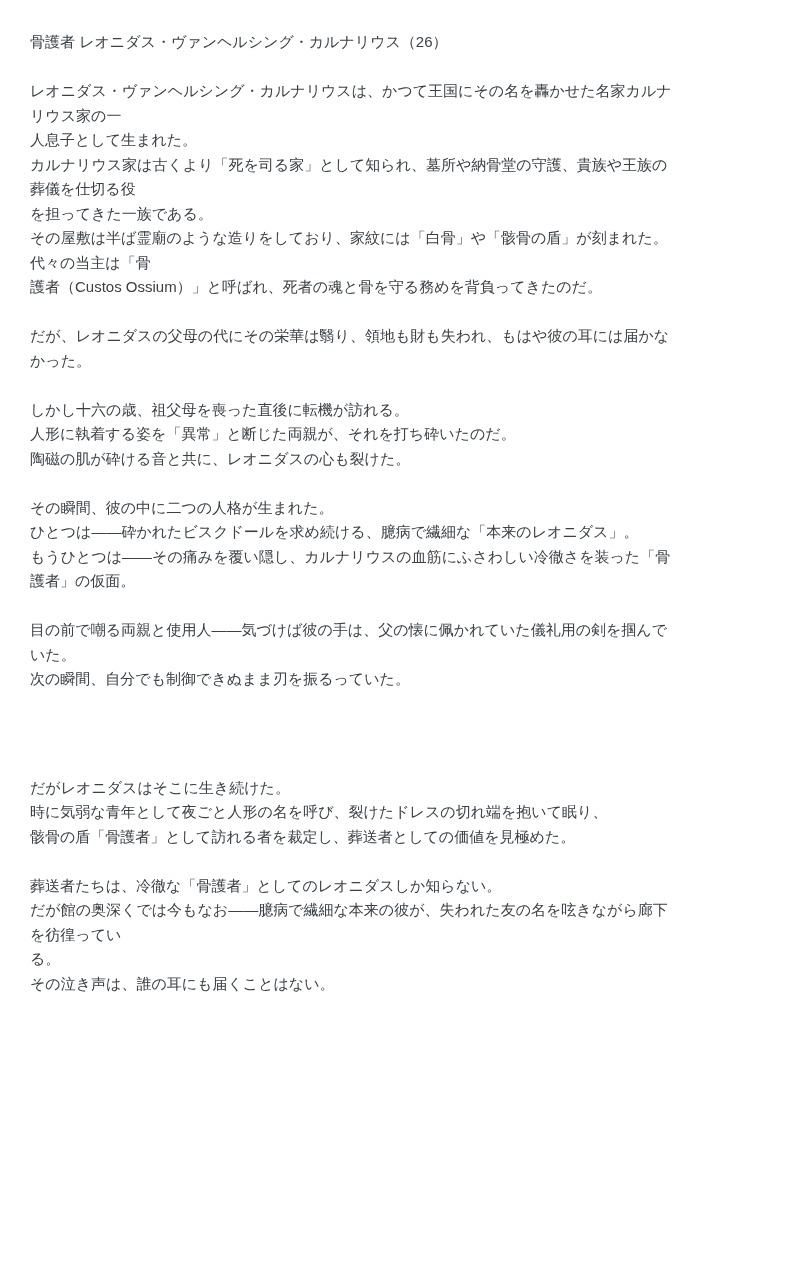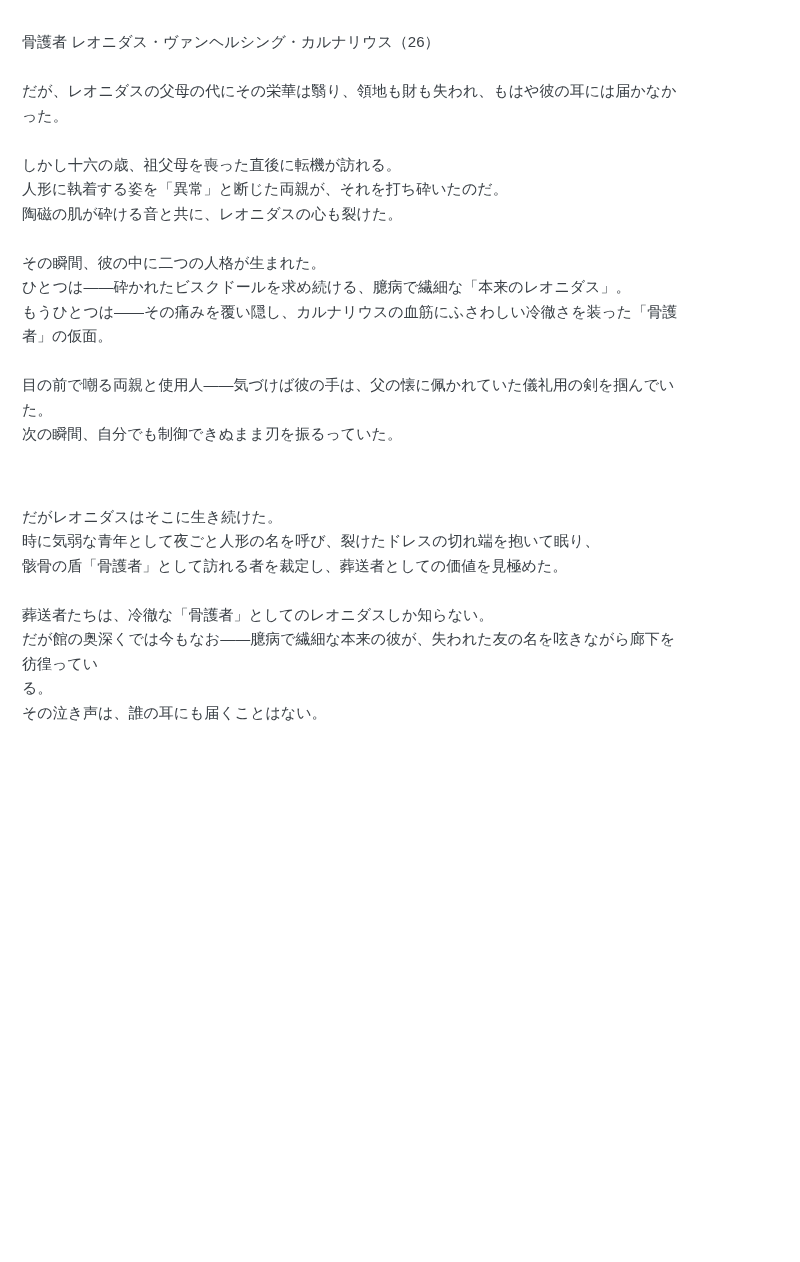--- a/index.html
+++ b/index.html
@@ -5,46 +5,52 @@
   html, body { margin: 0; padding: 0; }
   body {
     width: 800px;
     height: 1262px;
     background: #ffffff;
     overflow: hidden;
   }
   .doc {
     box-sizing: border-box;
     width: 692px;
-    padding: 30px 14px 0 22px;
+    padding: 30px 14px 0 30px;
     font-family: "Liberation Sans", "DejaVu Sans", sans-serif;
     font-size: 15px;
     line-height: 24.5px;
     color: #3a4046;
     letter-spacing: 0;
   }
   .title {
     margin: 0 0 24.5px 0;
     font-weight: normal;
     font-size: 15px;
     white-space: pre-line;
   }
   .para {
     margin: 0 0 24.5px 0;
     white-space: pre-line;
   }
   .gap-large {
-    margin-bottom: 58px;
+    margin-bottom: 84px;
   }
 </style>
 </head>
 <body style="background: rgb(255, 255, 255);">
 
 <div class="doc" style="color: rgb(58, 64, 70);">
   <p class="title">骨護者 レオニダス・ヴァンヘルシング・カルナリウス（26）</p>
+  <p class="para">レオニダス・ヴァンヘルシング・カルナリウスは、かつて王国にその名を轟かせた名家カルナリウス家の一
+人息子として生まれた。
+カルナリウス家は古くより「死を司る家」として知られ、墓所や納骨堂の守護、貴族や王族の葬儀を仕切る役
+を担ってきた一族である。
+その屋敷は半ば霊廟のような造りをしており、家紋には「白骨」や「骸骨の盾」が刻まれた。代々の当主は「骨
+護者（Custos Ossium）」と呼ばれ、死者の魂と骨を守る務めを背負ってきたのだ。</p>
   <p class="para">だが、レオニダスの父母の代にその栄華は翳り、領地も財も失われ、もはや彼の耳には届かなかった。</p>
   <p class="para">しかし十六の歳、祖父母を喪った直後に転機が訪れる。
 人形に執着する姿を「異常」と断じた両親が、それを打ち砕いたのだ。
 陶磁の肌が砕ける音と共に、レオニダスの心も裂けた。</p>
   <p class="para">その瞬間、彼の中に二つの人格が生まれた。
 ひとつは——砕かれたビスクドールを求め続ける、臆病で繊細な「本来のレオニダス」。
 もうひとつは——その痛みを覆い隠し、カルナリウスの血筋にふさわしい冷徹さを装った「骨護者」の仮面。</p>
   <p class="para gap-large">目の前で嘲る両親と使用人——気づけば彼の手は、父の懐に佩かれていた儀礼用の剣を掴んでいた。
 次の瞬間、自分でも制御できぬまま刃を振るっていた。</p>
   <p class="para">だがレオニダスはそこに生き続けた。

